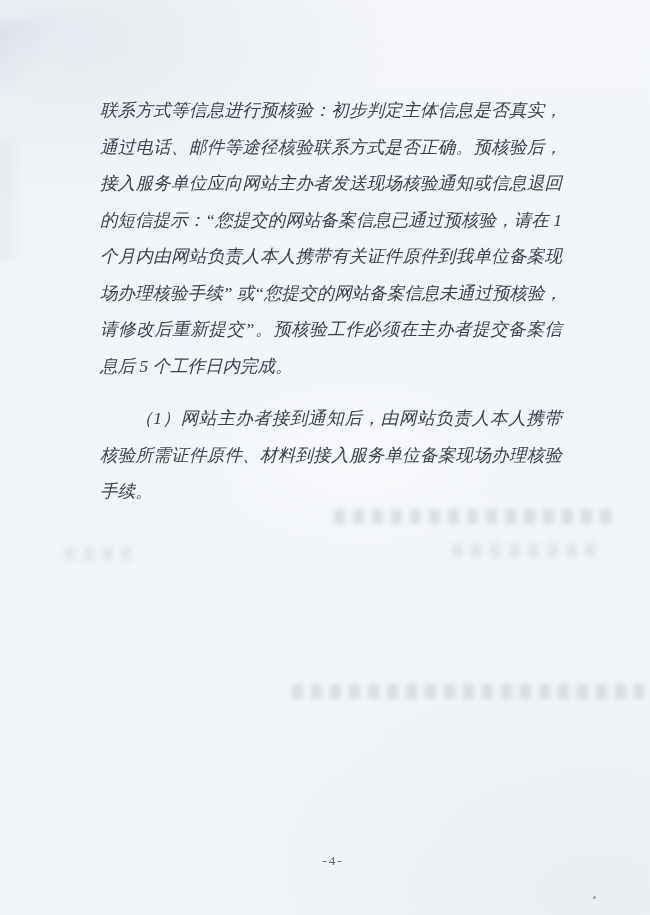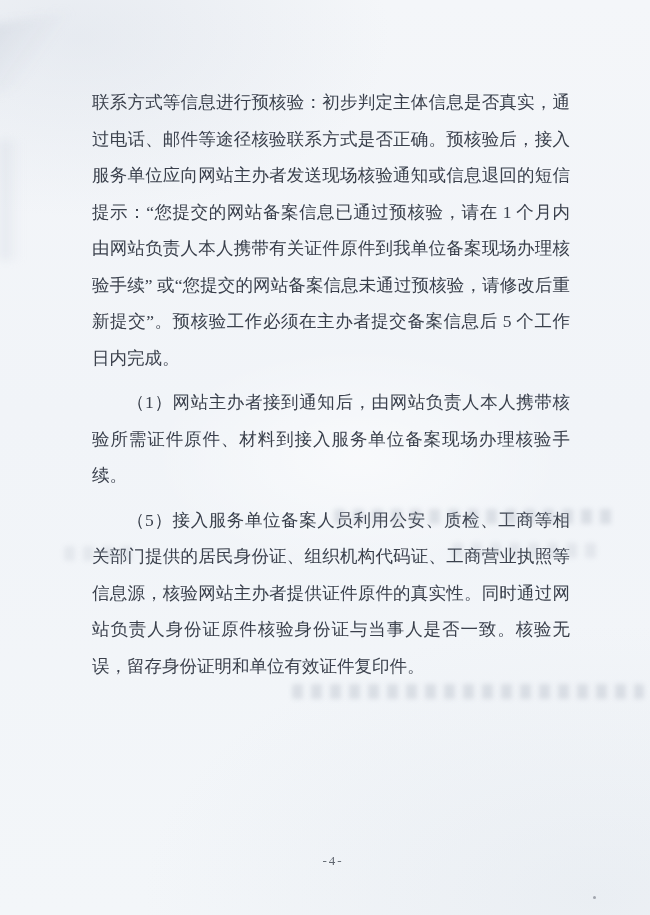--- a/index.html
+++ b/index.html
@@ -49,22 +49,23 @@
     top: 76px;
     width: 494px;
     font-size: 17.5px;
     line-height: 36.5px;
     color: #3a404c;
     text-align: justify;
     text-justify: inter-ideograph;
     letter-spacing: 0;
   }
   .content p {
-    margin: 8px;
+    margin: 16px;
     padding: 0;
+    font-style: italic;
   }
   .content p.indent {
     text-indent: 2em;
   }
   .footer {
     position: absolute;
     top: 853px;
     left: 8px;
     width: 650px;
     text-align: center;
@@ -101,21 +102,20 @@
 <body>
 
 <div class="page">
 
   <div class="crease"></div>
   <div class="crease2"></div>
 
   <div class="content">
     <p>联系方式等信息进行预核验：初步判定主体信息是否真实，通过电话、邮件等途径核验联系方式是否正确。预核验后，接入服务单位应向网站主办者发送现场核验通知或信息退回的短信提示：“您提交的网站备案信息已通过预核验，请在 1 个月内由网站负责人本人携带有关证件原件到我单位备案现场办理核验手续” 或“您提交的网站备案信息未通过预核验，请修改后重新提交”。预核验工作必须在主办者提交备案信息后 5 个工作日内完成。</p>
     <p class="indent">（1）网站主办者接到通知后，由网站负责人本人携带核验所需证件原件、材料到接入服务单位备案现场办理核验手续。</p>
-    <p class="indent">（5）接入服务单位备案人员利用公安、质检、工商等相关部门提供的居民身份证、组织机构代码证、工商营业执照等信息源，核验网站主办者提供证件原件的真实性。同时通过网站负责人身份证原件核验身份证与当事人是否一致。核验无误，留存身份证明和单位有效证件复印件。</p>
   </div>
 
   <div class="bleed bleed-a"></div>
   <div class="bleed bleed-b"></div>
   <div class="bleed bleed-c"></div>
   <div class="bleed bleed-d"></div>
   <div class="speck"></div>
 
   <div class="footer">-4-</div>
 

